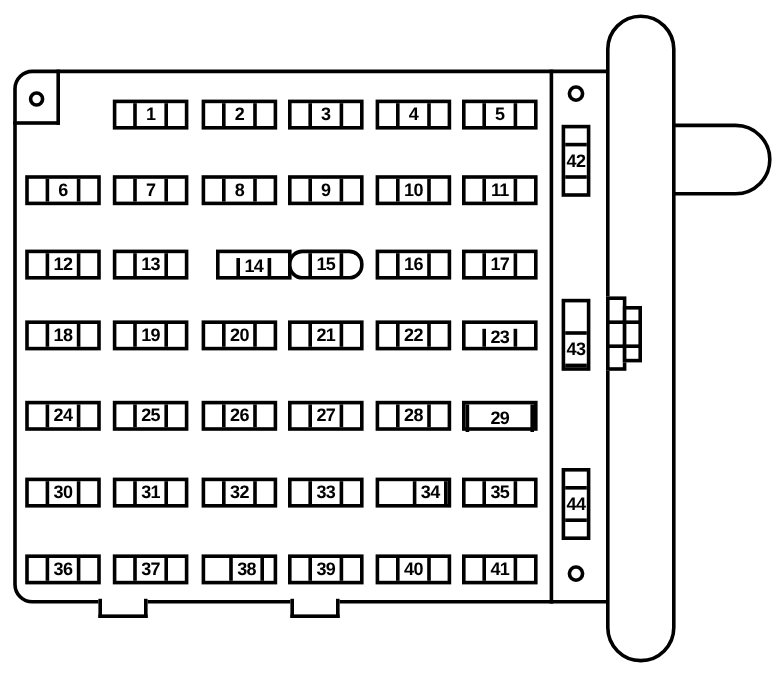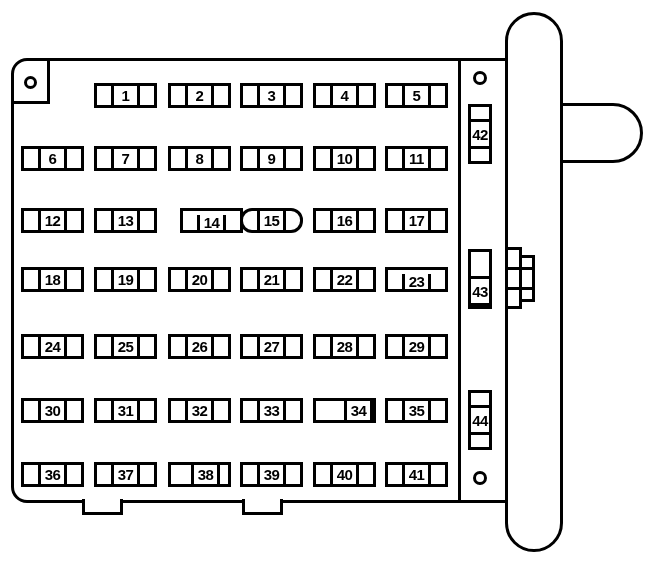--- a/index.html
+++ b/index.html
@@ -364,21 +364,21 @@
         </div>
         <div class="cell b"></div>
       </div>
       <div class="abs fuse-h" style="left: 313px; top: 334px;">
         <div class="cell a"></div>
         <div class="cell mid">
           <span class="fuse-label">28</span>
         </div>
         <div class="cell b"></div>
       </div>
-      <div class="abs fuse-h" style="left: 385px; top: 334px;">
+      <div class="abs fuse-h" style="left: 385px; top: 334px; flex-direction: column;">
         <div class="cell a"></div>
         <div class="cell mid">
           <span class="fuse-label">29</span>
         </div>
         <div class="cell b"></div>
       </div>
       <div class="abs fuse-h" style="left: 21px; top: 398px;">
         <div class="cell a"></div>
         <div class="cell mid">
           <span class="fuse-label">30</span>

